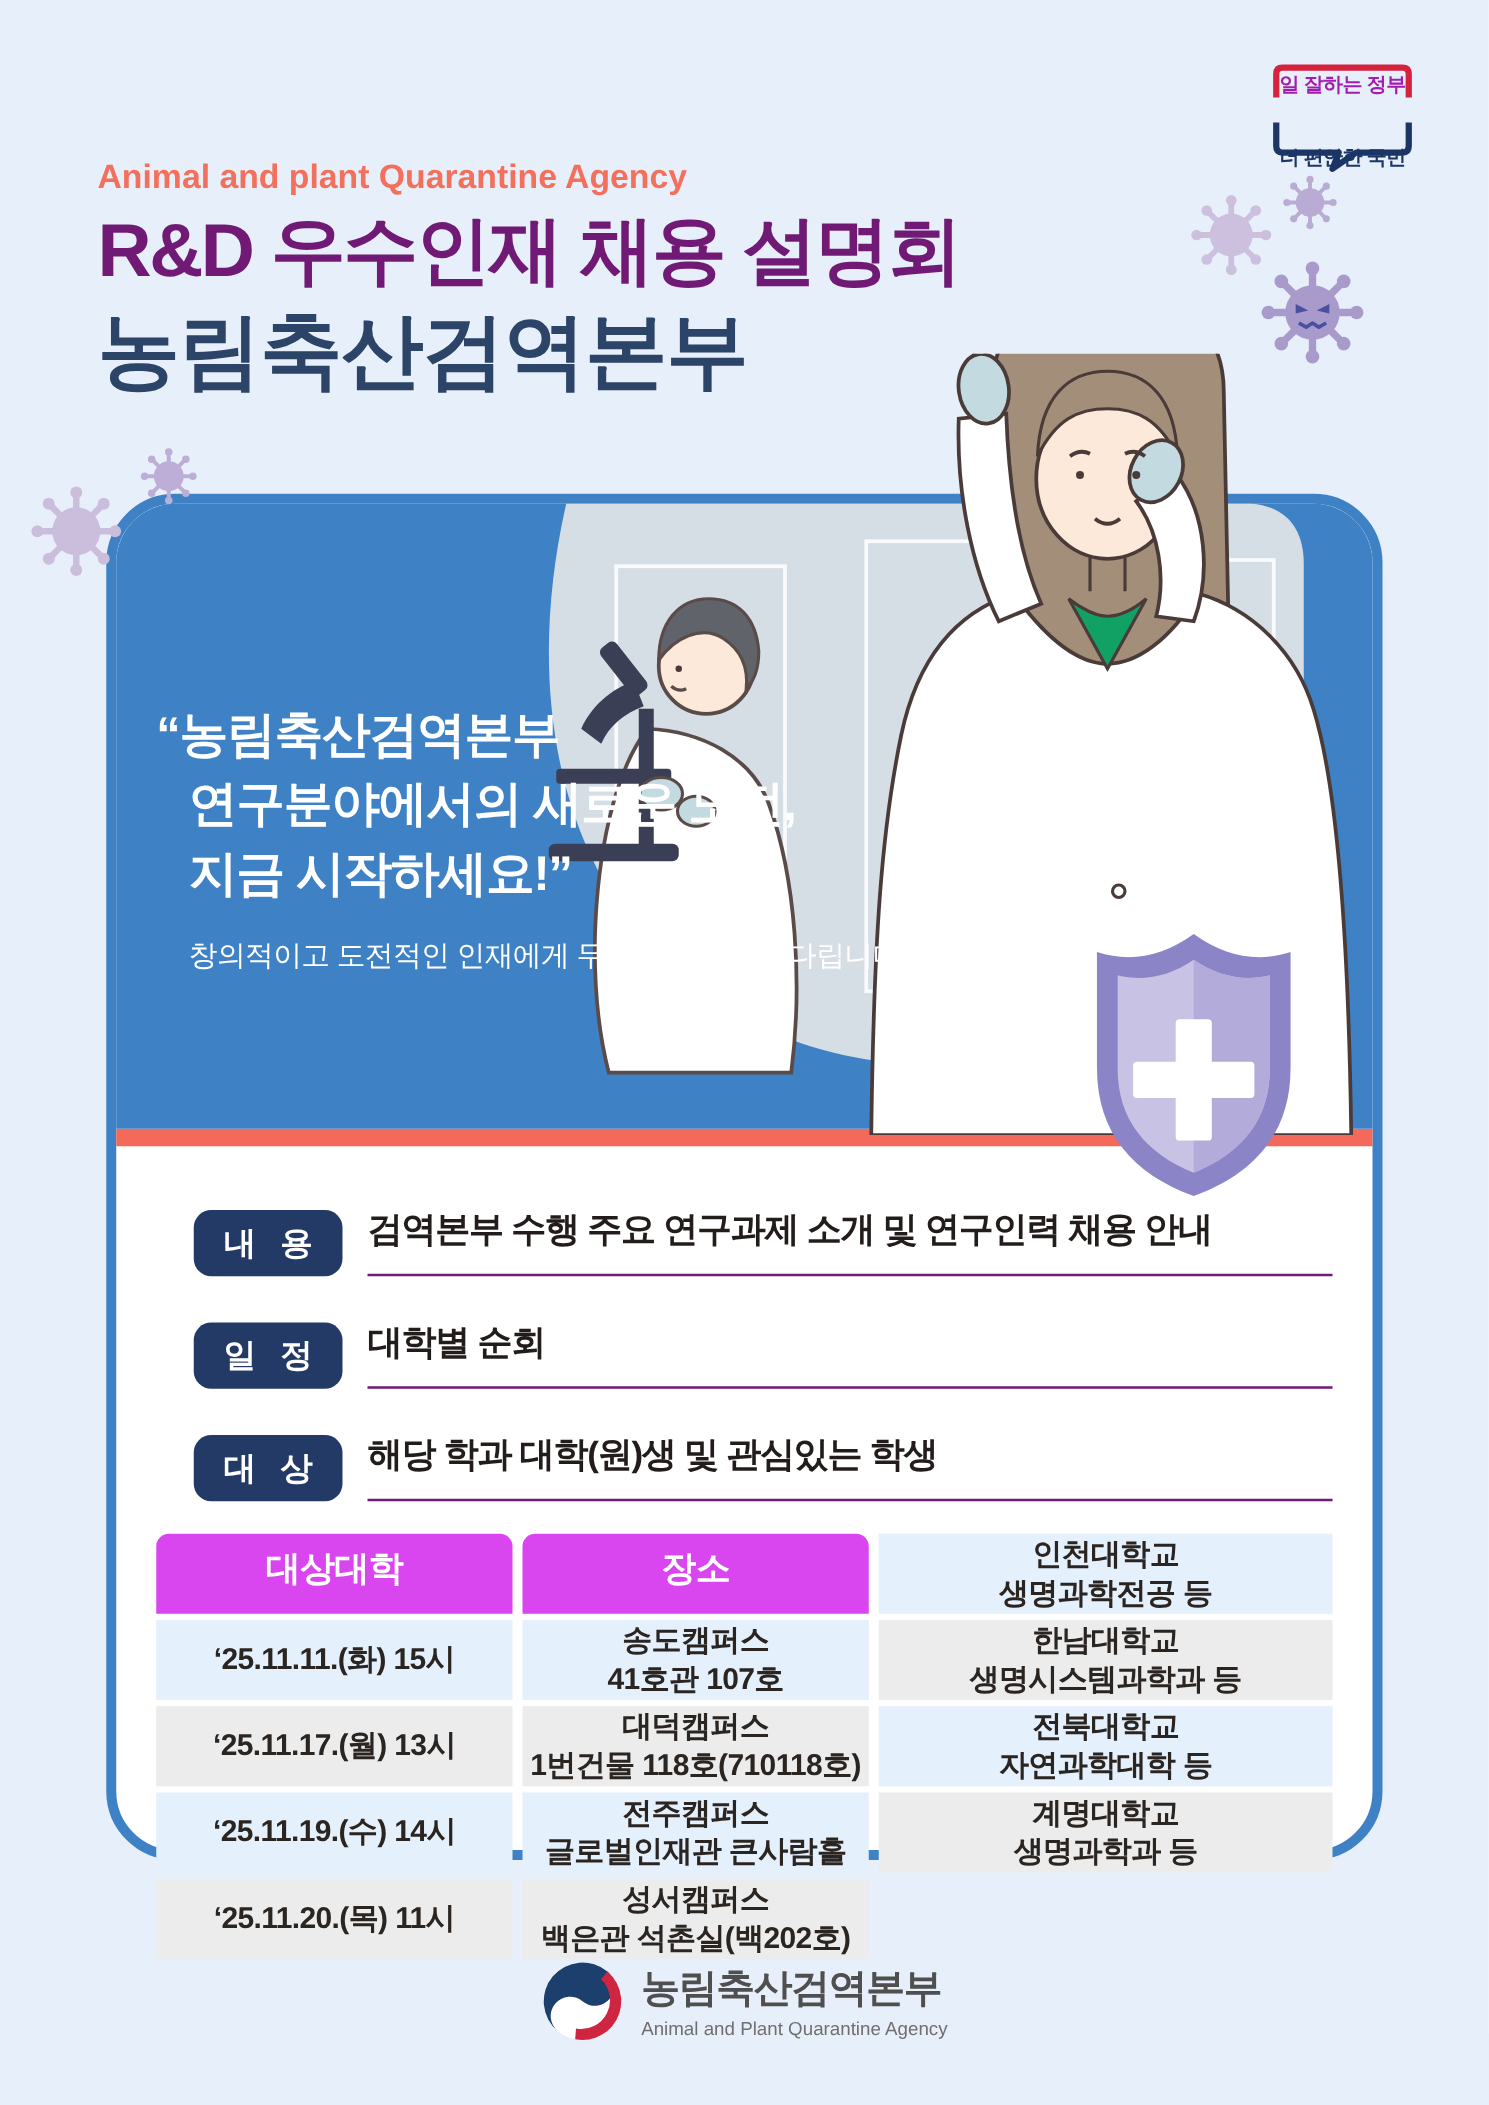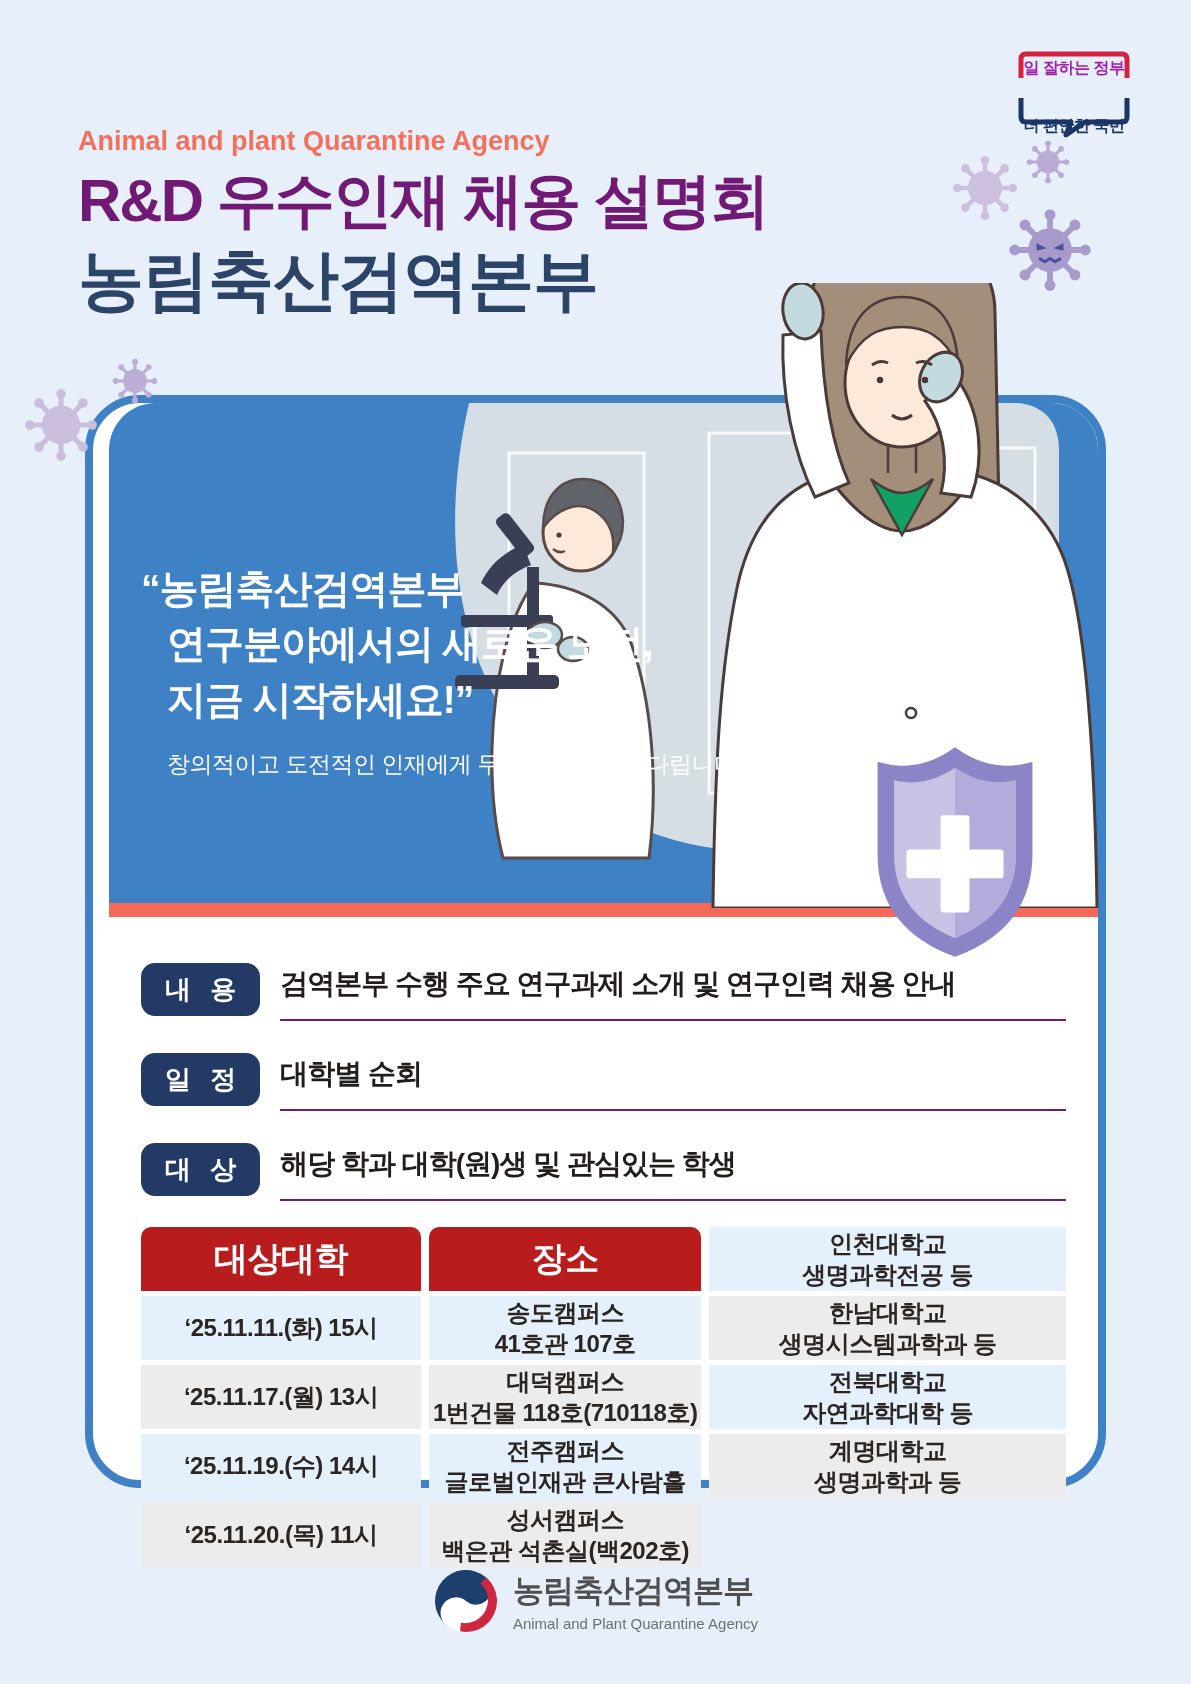--- a/index.html
+++ b/index.html
@@ -18,40 +18,40 @@
   .eng-sub{font-size:27px;font-weight:600;color:#F2705C;letter-spacing:0px;}
   .main-title{margin-top:14px;font-size:60px;font-weight:800;color:#701a75;letter-spacing:-2px;line-height:1.0;}
   .sub-title{margin-top:16px;font-size:66px;font-weight:800;color:#2C4467;letter-spacing:-1px;line-height:1.0;}
 
   
   .virus{position:absolute;z-index:6;}
   .virus svg{display:block;width:100%;height:100%;}
 
   
   .card{position:absolute;left:85px;top:395px;width:1021px;height:1093px;
-        box-sizing:border-box;border:8px solid #3E82C5;border-radius:55px;background:#fff;padding-left:16px;}
+        box-sizing:border-box;border:8px solid #3E82C5;border-radius:55px;background:#fff;}
   .card-blue{position:relative;height:500px;background:#3E82C5;border-radius:47px 47px 0 0;}
   .illu{position:absolute;left:0;top:-120px;width:1005px;height:625px;pointer-events:none;}
   .quote{position:absolute;left:32px;top:158px;color:#fff;z-index:3;}
   .quote .qline{font-size:39px;font-weight:700;line-height:1.42;letter-spacing:-1px;}
   .quote .qline.indent{padding-left:26px;}
   .quote .caption{margin-top:22px;padding-left:26px;font-size:23px;font-weight:400;letter-spacing:-0.5px;}
   .red-bar{height:14px;background:#F5695A;}
   .shield{position:absolute;left:772px;top:338px;width:180px;height:222px;z-index:5;}
 
   
   .card-white{padding:40px 32px 0 32px;}
-  .info-row{display:flex;align-items:center;gap:20px;margin-bottom:26px;}
+  .info-row{display:flex;align-items:flex-end;gap:20px;margin-bottom:26px;margin-left:30px;}
   .info-badge{flex:0 0 auto;min-width:102px;box-sizing:border-box;padding:9px 18px;background:#233A66;border-radius:14px;
               color:#fff;font-size:26px;font-weight:800;text-align:center;letter-spacing:6px;text-indent:6px;}
   .info-text{flex:1;font-size:28px;font-weight:700;color:#221C1A;letter-spacing:-1px;
              padding:8px 0 16px 0;border-bottom:2px solid #701a75;}
 
   .sched-table{margin-top:22px;display:grid;grid-template-columns:285fr 277fr 363fr;column-gap:8px;row-gap:5px;}
-  .th{background:#b91c1c;color:#fff;font-size:34px;font-weight:800;text-align:center;
+  .th{background:#d946ef;color:#fff;font-size:28px;font-weight:800;text-align:center;
       padding:9px 0;border-radius:10px 10px 0 0;letter-spacing:-0.5px;}
   .td{display:flex;flex-direction:column;justify-content:center;align-items:center;
       min-height:64px;font-size:24px;font-weight:600;color:#2B2522;line-height:1.3;text-align:center;letter-spacing:-0.5px;}
   .row-a{background:#E4F0FB;}
   .row-b{background:#ECECEC;}
 
   
   .footer{position:absolute;left:0;top:1568px;width:100%;display:flex;justify-content:center;align-items:center;gap:14px;}
   .footer .org{font-size:31px;font-weight:800;color:#4F4F4F;letter-spacing:-1px;}
   .footer .org-en{margin-top:3px;font-size:15px;font-weight:400;color:#6F6F6F;}

